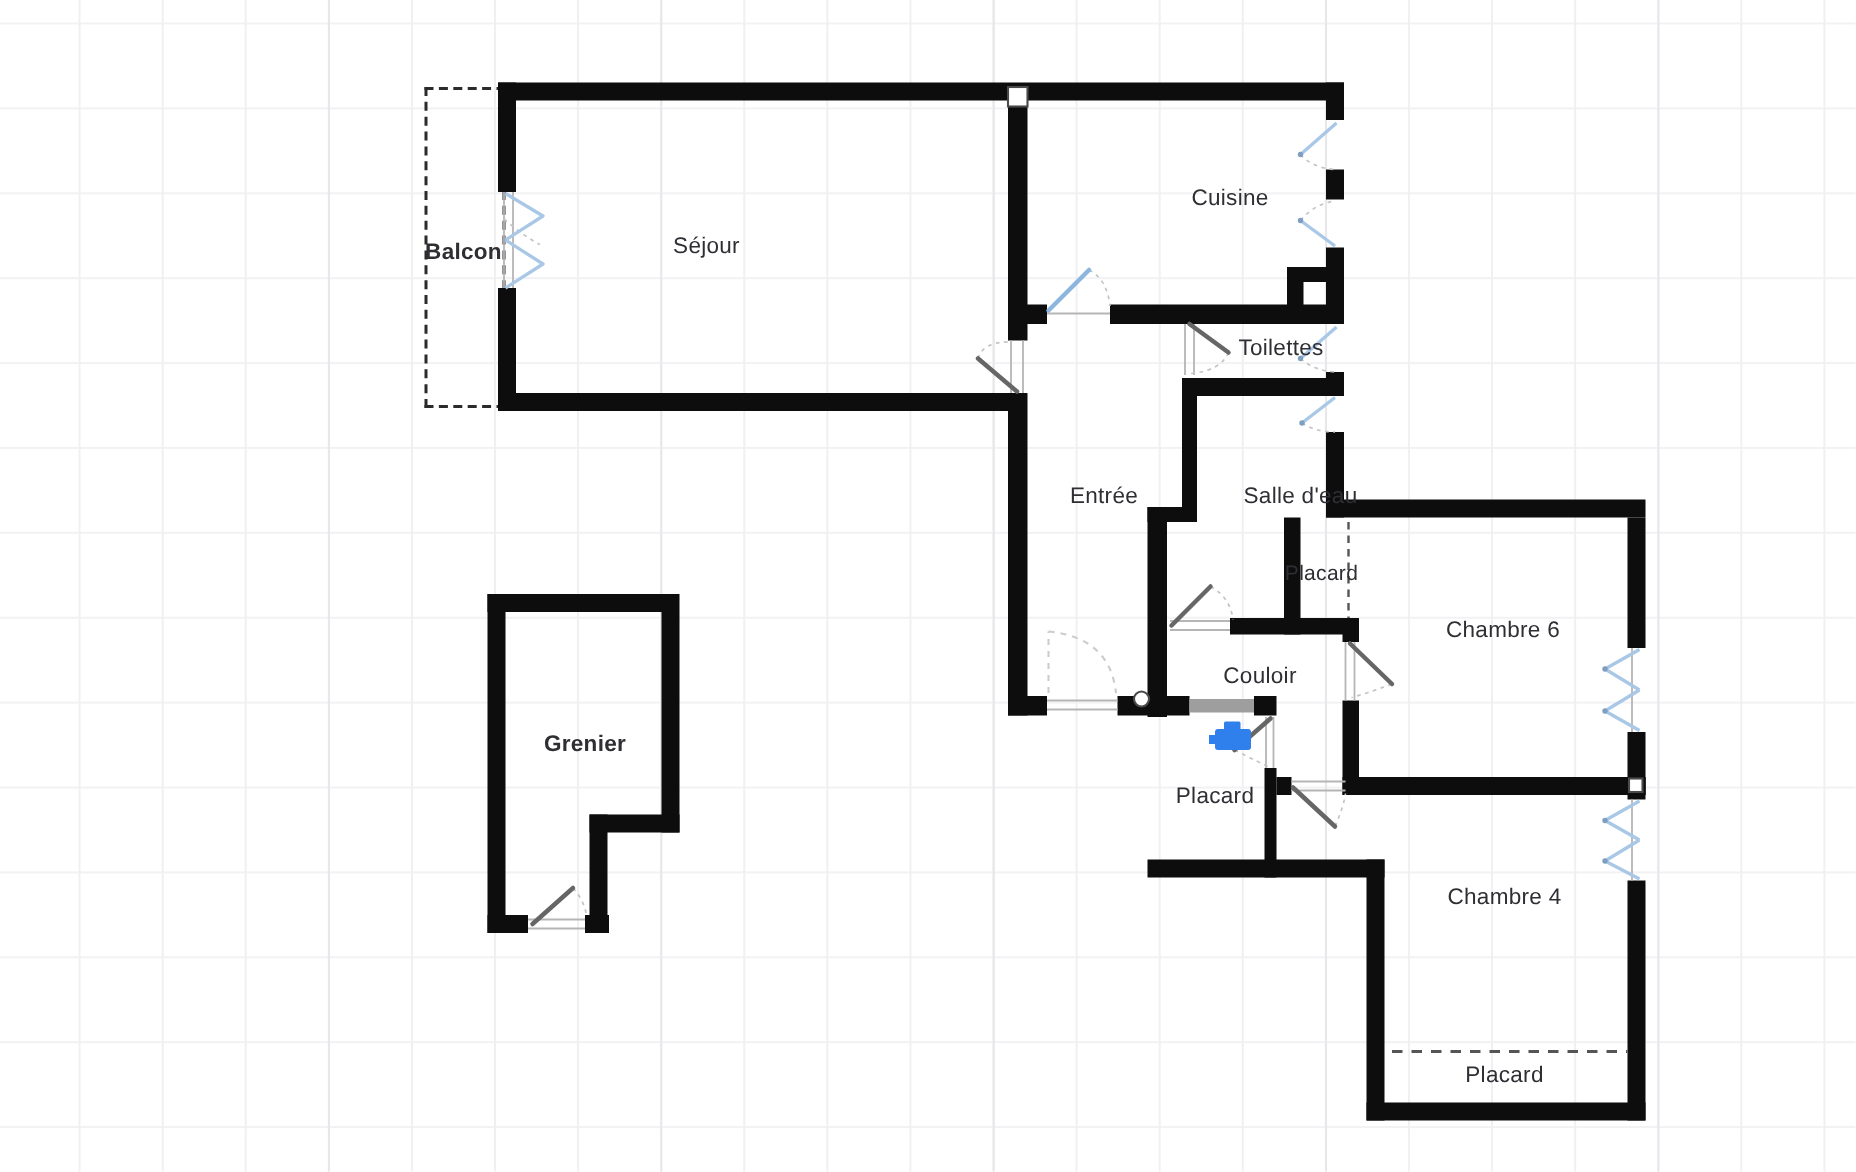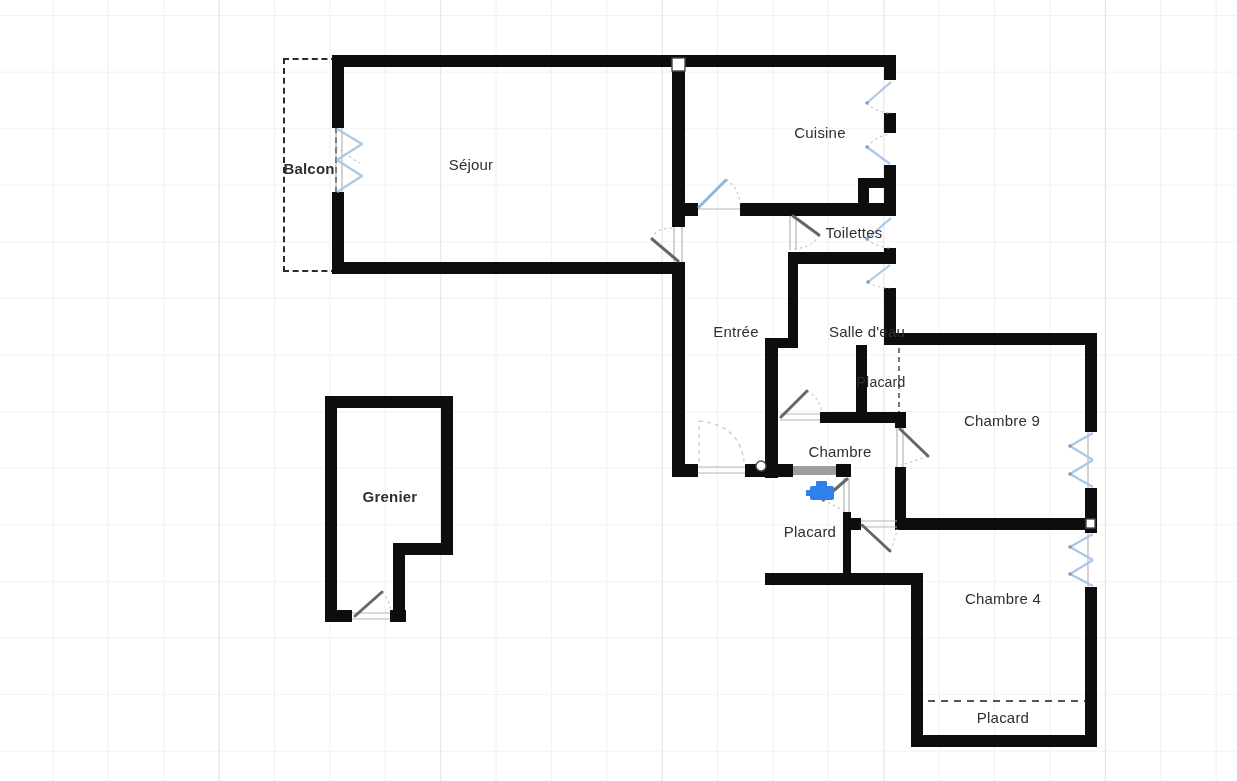--- a/index.html
+++ b/index.html
@@ -185,20 +185,20 @@
     </g>
   </svg>
 
   <div class="room-label wrap" style="left:309px;top:168px;">Balcon</div>
   <div class="room-label" style="left:471px;top:164px;">Séjour</div>
   <div class="room-label" style="left:820px;top:132px;text-align:center;">Cuisine</div>
   <div class="room-label" style="left:842px;top:232px;margin-left:12px;">Toilettes</div>
   <div class="room-label" style="left:736px;top:331px;">Entrée</div>
   <div class="room-label" style="left:867px;top:331px;">Salle d'eau</div>
   <div class="room-label" style="left:881px;top:382px;font-size:14px;">Placard</div>
-  <div class="room-label" style="left:1002px;top:420px;">Chambre 9</div>
-  <div class="room-label" style="left:840px;top:451px;">Chambre</div>
+  <div class="room-label" style="left:1002px;top:420px;">Chambre 6</div>
+  <div class="room-label" style="left:840px;top:451px;">Couloir</div>
   <div class="room-label" style="left:810px;top:531px;">Placard</div>
   <div class="room-label" style="left:390px;top:496px;font-weight:bold;">Grenier</div>
   <div class="room-label" style="left:1003px;top:598px;">Chambre 4</div>
   <div class="room-label" style="left:1003px;top:717px;">Placard</div>
 
 </div>
 
 </body></html>

